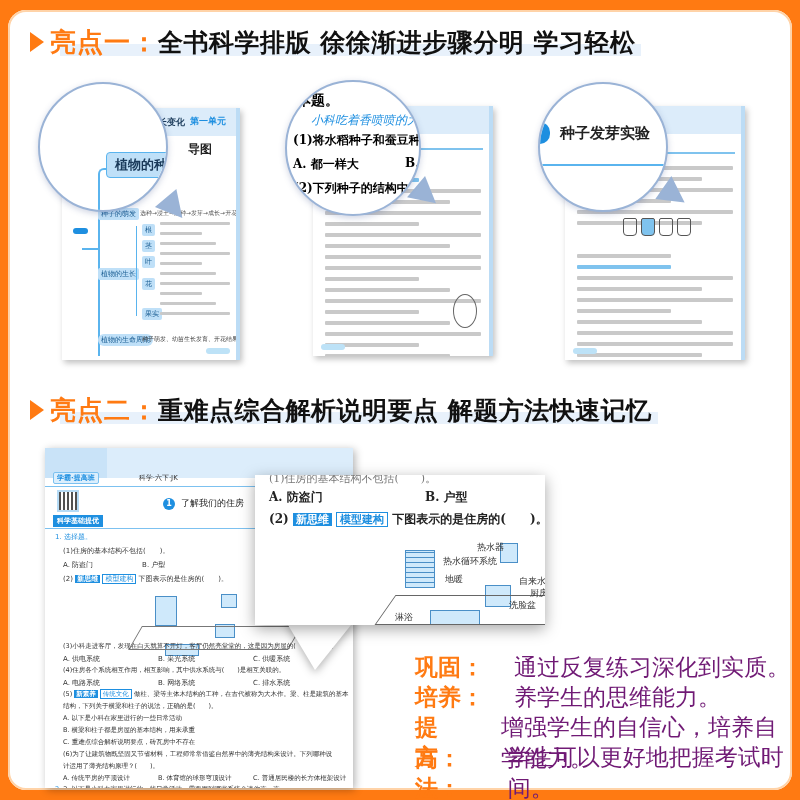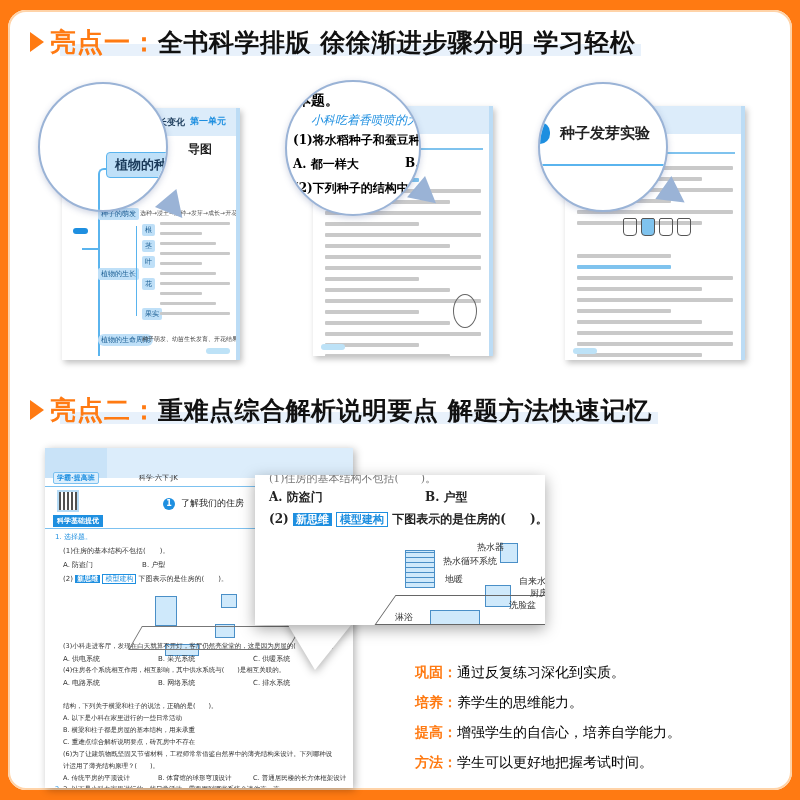--- a/index.html
+++ b/index.html
@@ -83,23 +83,23 @@
     position: absolute; left: 285px; top: 620px; width: 0; height: 0; z-index: 4;
     border-left: 30px solid transparent; border-right: 40px solid transparent; border-top: 50px solid #fff;
     filter: drop-shadow(0 3px 4px rgba(0,0,0,0.3));
   }
 
   .diagram { position: absolute; }
   .diag-label { position: absolute; font-size: 9px; color: #333; font-family: "DejaVu Serif", serif; white-space: nowrap; }
   .diag-box { position: absolute; background: #cfe9fb; border: 1px solid #4a8fc7; }
 
   .benefits { position: absolute; left: 415px; top: 652px; }
-  .benefit { display: flex; align-items: flex-end; height: 30px; font-size: 14px; }
+  .benefit { display: flex; align-items: flex-start; height: 30px; font-size: 23px; }
   .benefit .bk { color: #ff7a12; font-weight: bold; }
-  .benefit .bv { color: #000000; }
+  .benefit .bv { color: #701a75; margin-left: 30px; }
 </style>
 </head>
 <body>
 
 <div class="panel"></div>
 
 <div class="headline" style="top:24px;">
   <div class="hl-bg"></div>
   <div class="tri"></div>
   <span class="label">亮点一：</span>
@@ -255,20 +255,21 @@
   </div>
 
   <div class="bp-textline" style="top:194px; font-size:6.5px;">(3)小科走进客厅，发现在白天就算不开灯，客厅仍然亮堂堂的，这是因为房屋的(　　)做得好。</div>
   <div class="bp-textline" style="top:206px;">
     <span class="opt">A. 供电系统</span><span class="opt">B. 采光系统</span><span class="opt">C. 供暖系统</span>
   </div>
   <div class="bp-textline" style="top:218px; font-size:6.5px;">(4)住房各个系统相互作用，相互影响，其中供水系统与(　　)是相互关联的。</div>
   <div class="bp-textline" style="top:230px;">
     <span class="opt">A. 电路系统</span><span class="opt">B. 网络系统</span><span class="opt">C. 排水系统</span>
   </div>
+  <div class="bp-textline" style="top:242px; font-size:6.5px;">(5) <span class="chip-blue">新素养</span> <span class="chip-light">传统文化</span> <span>做柱、梁等主体木结构的工种，在古代被称为大木作。梁、柱是建筑的基本</span></div>
   <div class="bp-textline" style="top:254px; font-size:6.5px;">结构，下列关于横梁和柱子的说法，正确的是(　　)。</div>
   <div class="bp-textline" style="top:266px; font-size:6.5px;">A. 以下是小科在家里进行的一些日常活动</div>
   <div class="bp-textline" style="top:278px; font-size:6.5px;">B. 横梁和柱子都是房屋的基本结构，用来承重</div>
   <div class="bp-textline" style="top:290px; font-size:6.5px;">C. 重难点综合解析说明要点，砖瓦房中不存在</div>
   <div class="bp-textline" style="top:302px; font-size:6.5px;">(6)为了让建筑物既坚固又节省材料，工程师常常借鉴自然界中的薄壳结构来设计。下列哪种设</div>
   <div class="bp-textline" style="top:314px; font-size:6.5px;">计运用了薄壳结构原理？(　　)。</div>
   <div class="bp-textline" style="top:326px; font-size:6.5px;">
     <span class="opt">A. 传统平房的平顶设计</span><span class="opt">B. 体育馆的球形穹顶设计</span><span>C. 普通居民楼的长方体框架设计</span>
   </div>
   <div class="bp-textline" style="top:337px; left:10px; font-size:6.5px;"><span style="color:#1e8fe0;">2.</span> <span>2. 以下是小科在家里进行的一些日常活动，需要用到哪些系统？请你连一连。</span></div>

